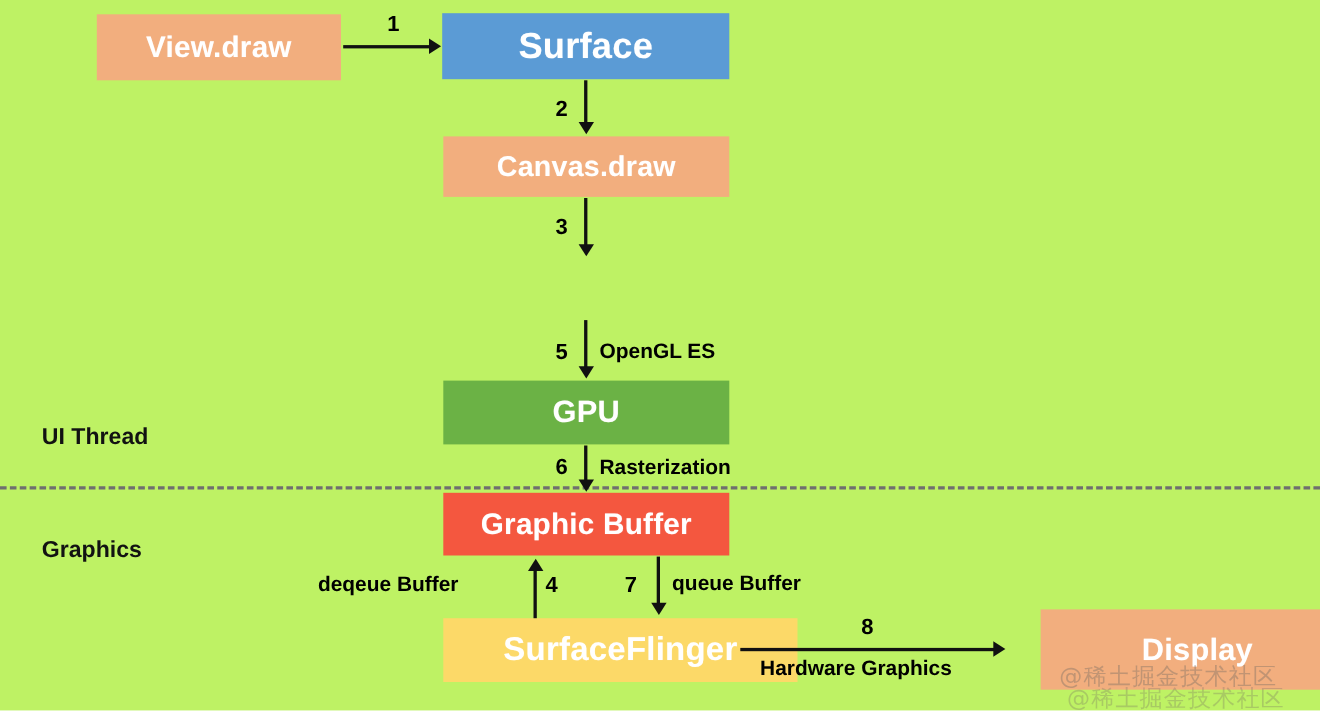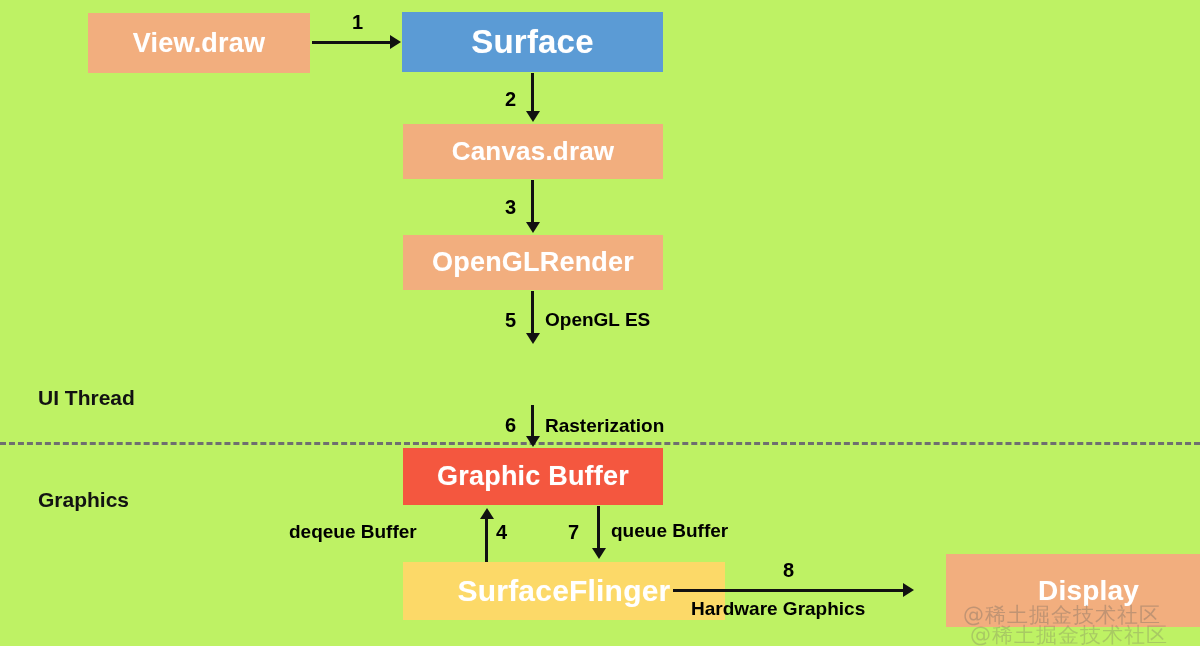--- a/index.html
+++ b/index.html
@@ -118,24 +118,24 @@
   </div>
 
   <div class="node node-blue" style="left:402px; top:12px; width:261px; height:60px; font-size:33px;">
     <span>Surface</span>
   </div>
 
   <div class="node node-orange" style="left:403px; top:124px; width:260px; height:55px; font-size:26px;">
     <span>Canvas.draw</span>
   </div>
 
-  <div class="node node-orange" style="left:403px; top:235px; width:260px; height:55px; font-size:27px;">
-    <span>OpenGLRender</span>
-  </div>
-
+
+  <div class="node node-green" style="left:403px; top:346px; width:260px; height:58px; font-size:28px;">
+    <span>GPU</span>
+  </div>
 
   <div class="node node-red" style="left:403px; top:448px; width:260px; height:57px; font-size:27px;">
     <span>Graphic Buffer</span>
   </div>
 
   <div class="node node-yellow" style="left:403px; top:562px; width:322px; height:58px; font-size:30px;">
     <span>SurfaceFlinger</span>
   </div>
 
   <div class="node node-orange" style="left:946px; top:554px; width:285px; height:73px; font-size:28px;">

